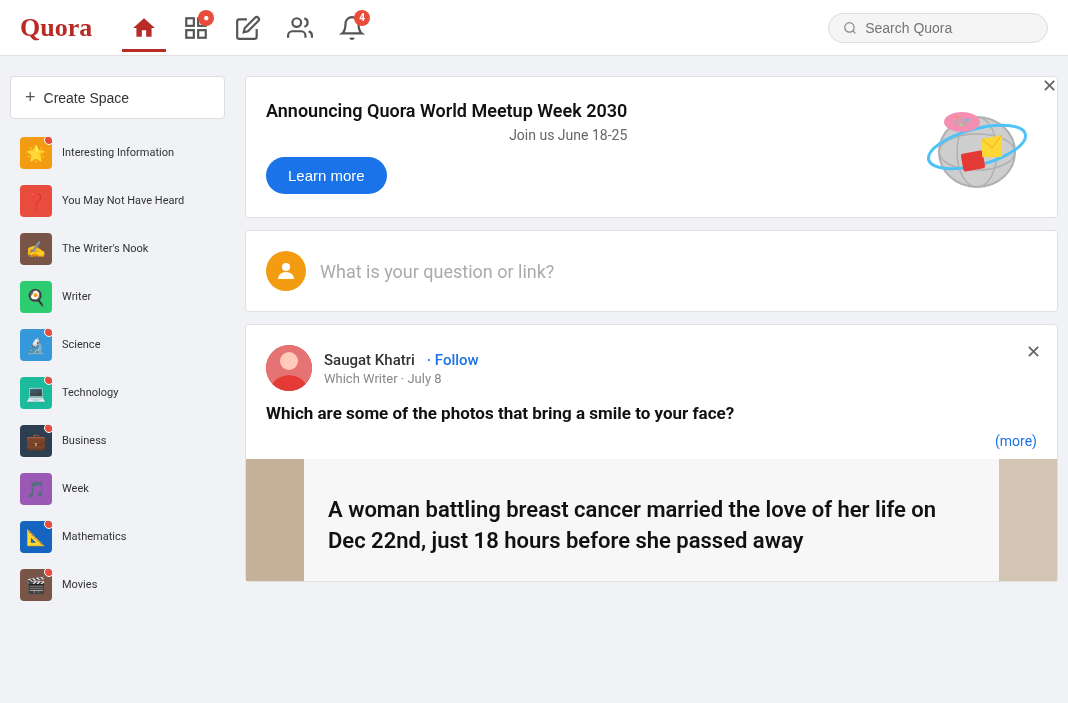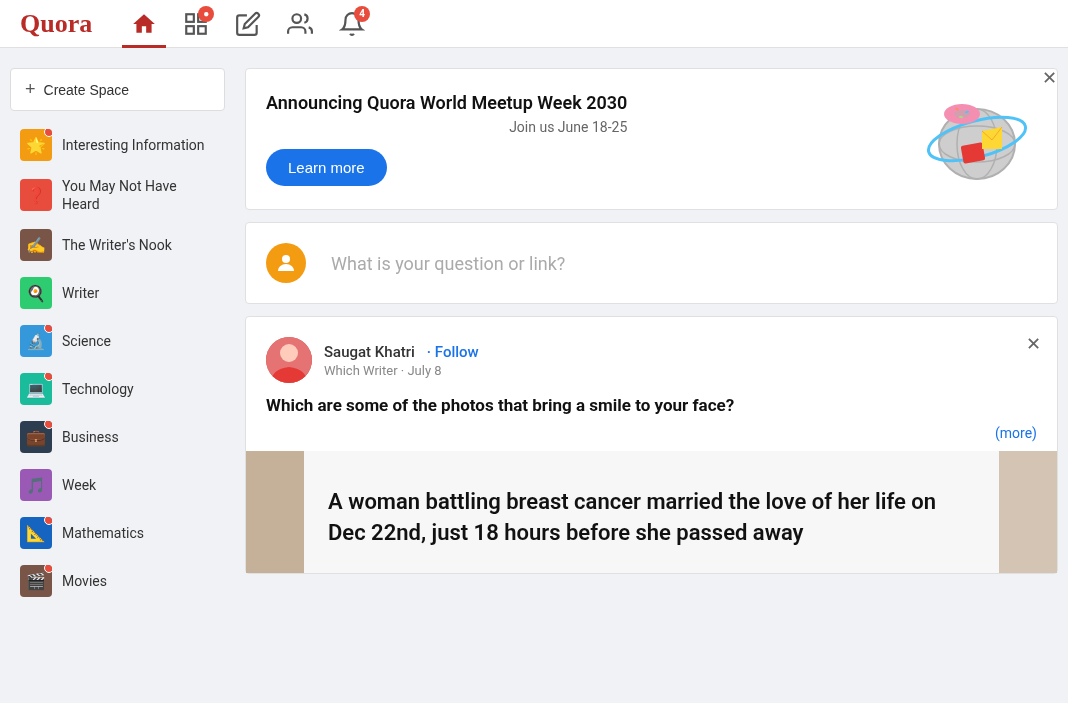--- a/index.html
+++ b/index.html
@@ -2,21 +2,21 @@
 <html><head>
   <meta charset="utf-8">
   <style>
     * { box-sizing: border-box; margin: 0; padding: 0; }
     body { font-family: -apple-system, BlinkMacSystemFont, 'Segoe UI', Roboto, sans-serif; background: #f0f2f5; color: #333; }
 
     
     .header {
       background: white;
       border-bottom: 1px solid #e0e0e0;
-      height: 48px;
+      height: 56px;
       display: flex;
       align-items: center;
       padding: 0 20px;
       gap: 20px;
       position: sticky;
       top: 0;
       z-index: 100;
     }
     .logo {
       font-size: 26px;
@@ -147,21 +147,21 @@
       position: absolute;
       top: -2px;
       right: -2px;
       width: 10px;
       height: 10px;
       background: #e74c3c;
       border-radius: 50%;
       border: 1px solid white;
     }
     .sidebar-label {
-      font-size: 14px;
+      font-size: 11px;
       line-height: 1.3;
       color: #333;
     }
 
     
     .main-content {
       flex: 1;
       padding: 0 10px;
       display: flex;
       flex-direction: column;
@@ -220,21 +220,21 @@
       color: #666;
       cursor: pointer;
       padding: 0;
       line-height: 1;
     }
 
     
     .question-card {
       display: flex;
       align-items: center;
-      gap: 25px;
+      gap: 14px;
     }
     .user-avatar-small {
       width: 40px;
       height: 40px;
       border-radius: 50%;
       background: linear-gradient(135deg, #f0a500, #e67e22);
       display: flex;
       align-items: center;
       justify-content: center;
       font-size: 18px;
@@ -408,20 +408,27 @@
 
     <div class="nav-icon-item">
       <svg viewBox="0 0 24 24" fill="none" stroke="#555" stroke-width="2">
           <path d="M18 8A6 6 0 0 0 6 8c0 7-3 9-3 9h18s-3-2-3-9"></path>
           <path d="M13.73 21a2 2 0 0 1-3.46 0"></path>
         </svg>
       <div class="badge">4</div>
     </div>
   </div>
 
+  <div class="search-bar">
+    <svg width="16" height="16" viewBox="0 0 24 24" fill="none" stroke="#888" stroke-width="2">
+      <circle cx="11" cy="11" r="8"></circle>
+        <path d="m21 21-4.35-4.35"></path>
+    </svg>
+    <input type="text" placeholder="Search Quora" style="">
+  </div>
 </header>
 
 <div class="main-layout">
 
   <aside class="sidebar">
     <button class="create-space-btn">
       <span class="plus-icon">+</span>
       <span>Create Space</span>
     </button>
 

